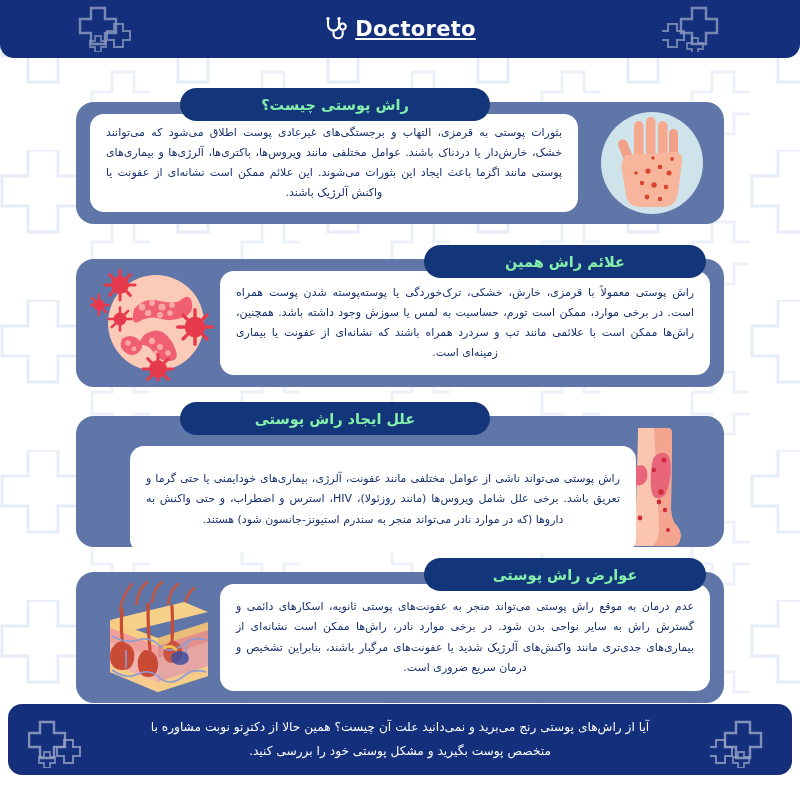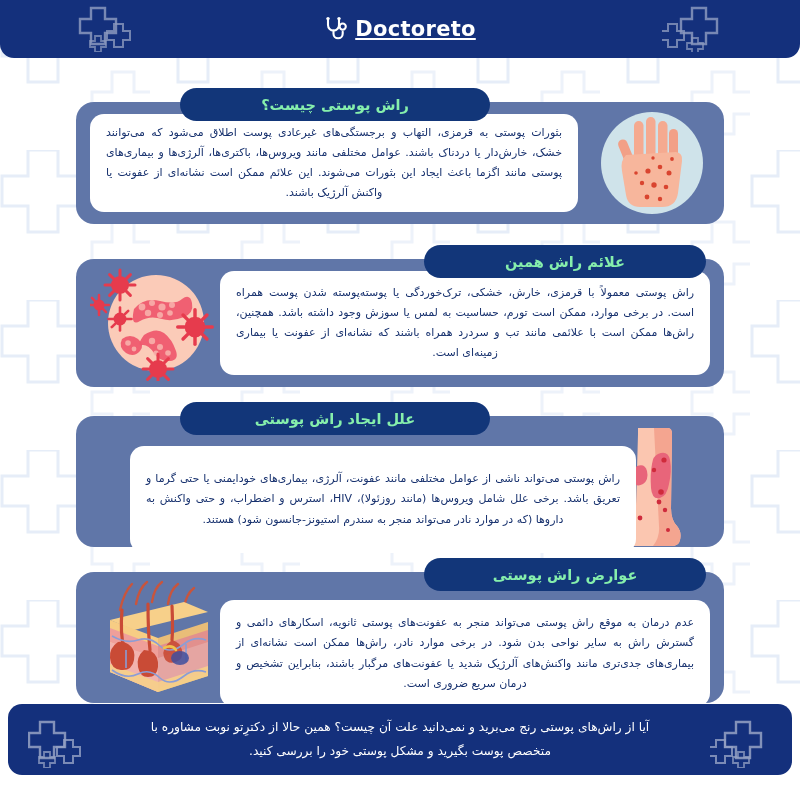--- a/index.html
+++ b/index.html
@@ -365,21 +365,21 @@
         <g stroke="#8b9dd6" stroke-width="1.6" fill="none">
           <path d="M20 56 q14 8 26 4 q12 -4 22 6 q10 9 24 -2 q10 -8 22 -4"></path>
           <path d="M20 90 q14 10 26 4 q12 -6 22 4 q10 9 24 -2 q10 -8 22 -4"></path>
           <path d="M34 70 v18"></path>
             <path d="M94 64 v18"></path>
         </g>
         <ellipse cx="88" cy="78" rx="9" ry="7" fill="#3f4f9e" opacity=".85"></ellipse>
         <path d="M72 68 q8 -4 12 2" stroke="#f0c24a" stroke-width="2.6" fill="none" stroke-linecap="round"></path>
       </svg>
 
-      <div class="panel" style="right:14px; top:28px; width:490px; height:107px; padding:8px 16px;">
+      <div class="panel" style="right:14px; top:12px; width:490px; height:107px; padding:8px 16px;">
         <p class="body-text">عدم درمان به موقع راش پوستی می‌تواند منجر به عفونت‌های پوستی ثانویه، اسکارهای دائمی و گسترش راش به سایر نواحی بدن شود. در برخی موارد نادر، راش‌ها ممکن است نشانه‌ای از بیماری‌های جدی‌تری مانند واکنش‌های آلرژیک شدید یا عفونت‌های مرگبار باشند، بنابراین تشخیص و درمان سریع ضروری است.</p>
       </div>
     </div>
     <div class="title-pill" style="right:18px; width:282px;">
       <span>عوارض راش پوستی</span>
     </div>
   </div>
 
   <div class="footer">
     <svg class="footer-deco left" width="62" height="48" viewBox="0 0 62 48" aria-hidden="true">

